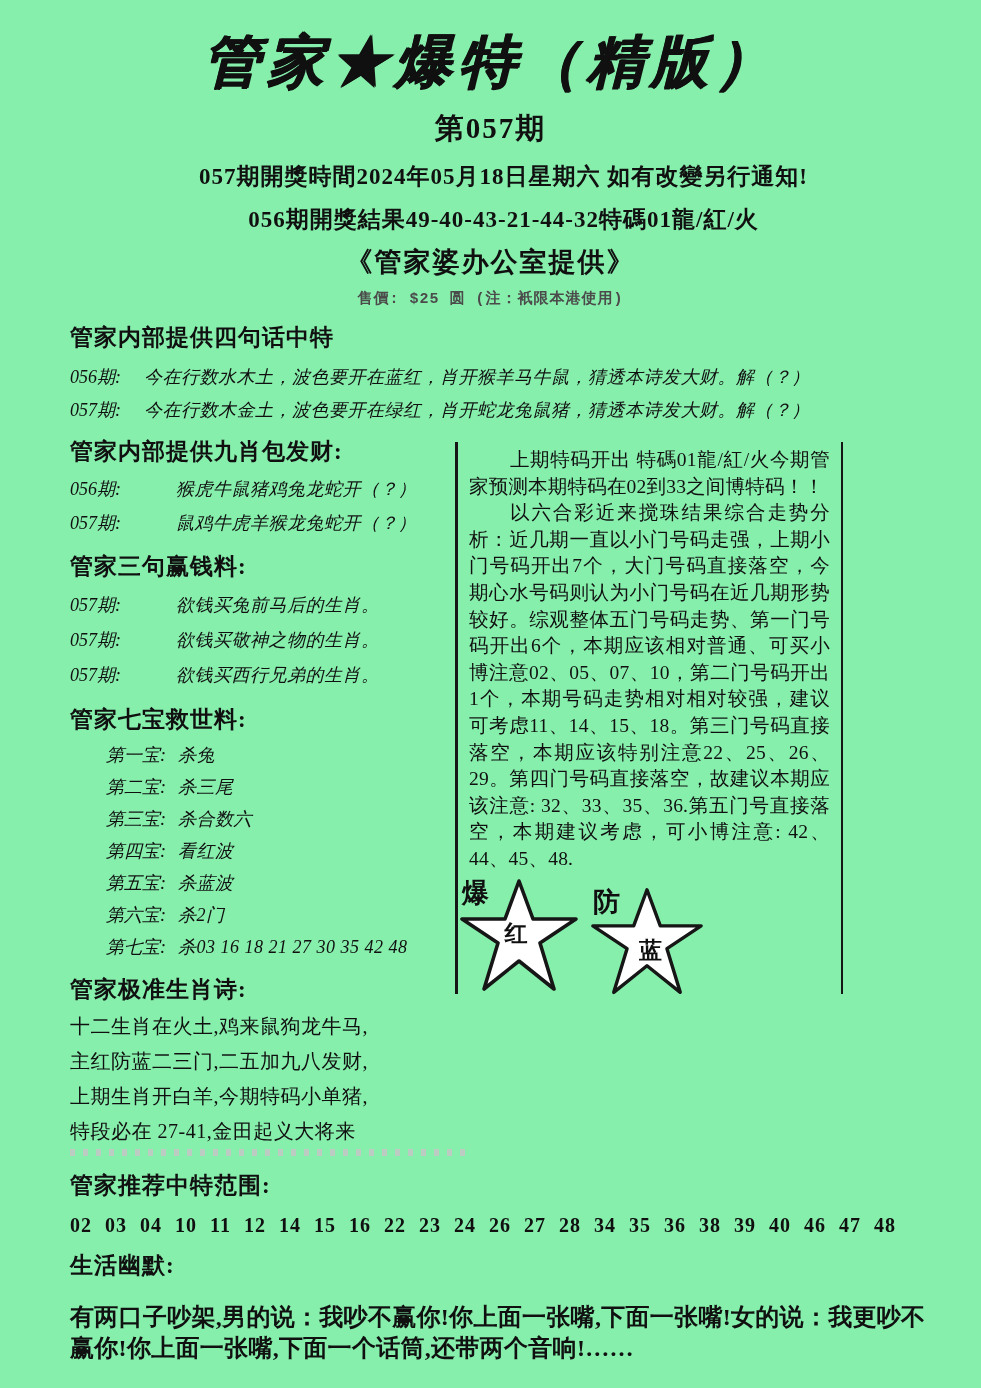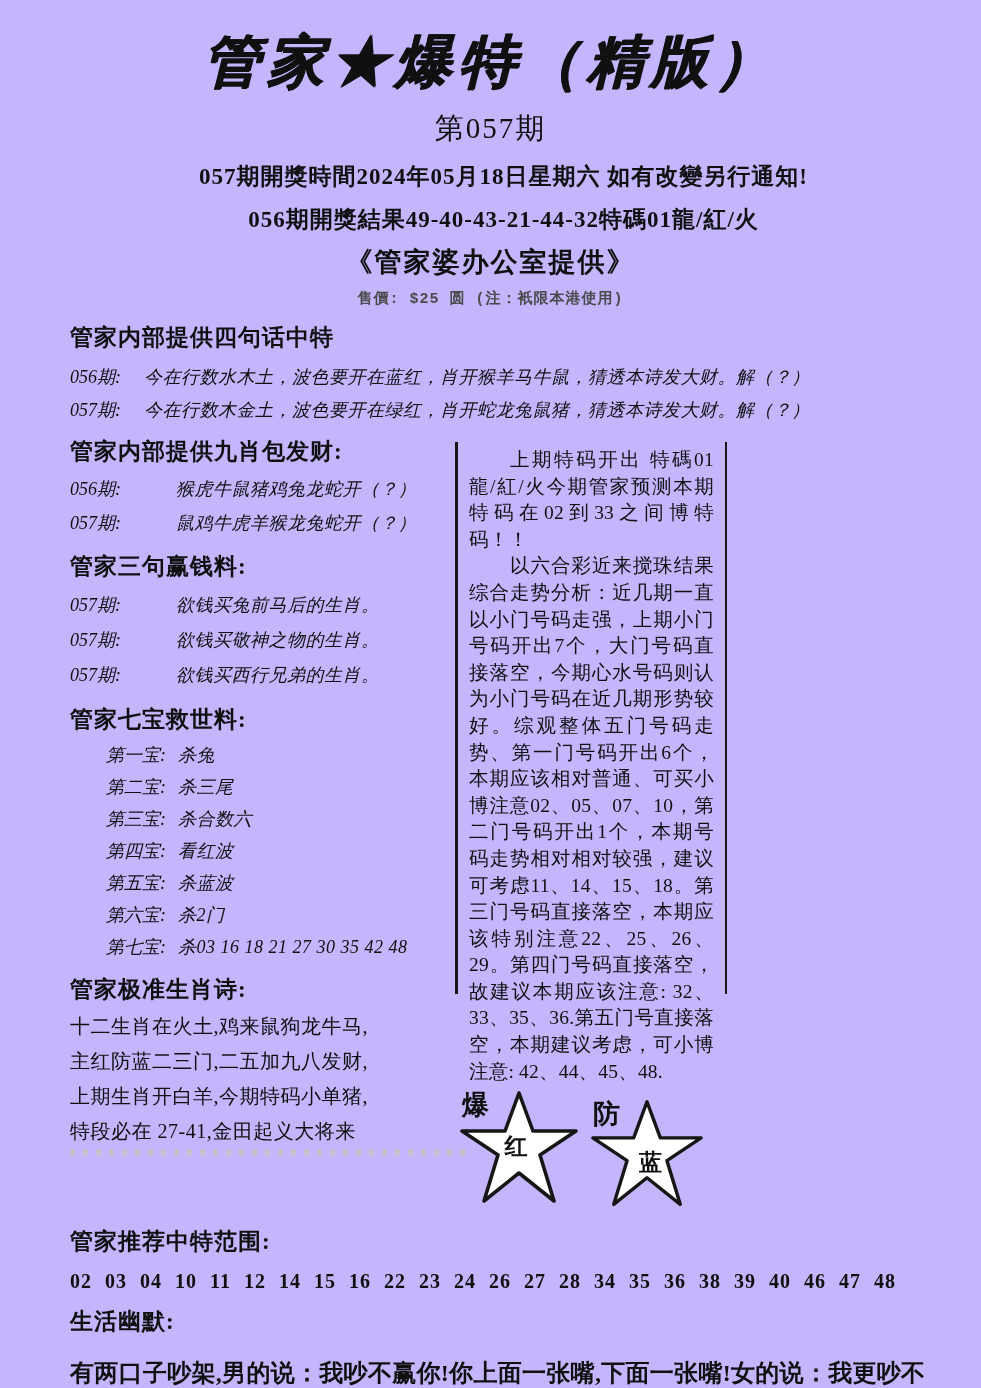--- a/index.html
+++ b/index.html
@@ -6,31 +6,31 @@
   html, body { background: #e8e8e8; }
   body {
     width: 981px; height: 1388px;
     font-family: "Liberation Serif", serif;
     color: #101010;
     margin: 0 auto;
   }
   .page {
     position: relative;
     width: 981px; height: 1388px;
-    background: #c4b5fd;
+    background: #86efac;
     overflow: hidden;
   }
   
   .hdr { text-align: center; padding-top: 24px; }
   .hdr-title {
     font-size: 57px; font-weight: bold; font-style: italic;
     letter-spacing: 7px; white-space: nowrap;
     text-shadow: 1.6px 0 #101010, 0 1px 0 #101010;
   }
-  .hdr-issue { font-size: 29px; font-weight: normal; margin-top: 8px; letter-spacing: 2px; }
+  .hdr-issue { font-size: 29px; font-weight: bold; margin-top: 8px; letter-spacing: 2px; }
   .hdr-line  { font-size: 23px; font-weight: bold; margin-top: 12px; letter-spacing: 1px; padding-left: 26px; }
   .hdr-provider { font-size: 27px; font-weight: bold; margin-top: 9px; letter-spacing: 2px; }
   .hdr-price { font-size: 15px; font-weight: bold; margin-top: 9px; color: #4b4b4b; letter-spacing: 1px; font-family: Liberation Mono, monospace; }
 
   
   .indent { margin-left: 70px; margin-right: 36px; }
   .sec-h { font-size: 23px; font-weight: bold; letter-spacing: 1px; }
   .row { display: flex; font-size: 18px; font-style: italic; }
   .row .lbl { flex: none; }
   .row .txt { letter-spacing: 0.5px; margin-left: 12px; }
@@ -56,21 +56,21 @@
   .sec-seven .lbl { width: 96px; }
   .sec-poem { margin-top: 15px; }
   .poem-line { font-size: 20px; margin-top: 8px; letter-spacing: 0.5px; font-weight: 500; }
   .smudge {
     height: 7px; width: 402px; margin-top: 4px;
     background: repeating-linear-gradient(90deg, #c6c6c6 0 5px, transparent 5px 13px);
     filter: blur(0.7px); opacity: 0.85;
   }
 
   
-  .right-col { width: 272px; flex: none; position: relative; margin-top: 8px; padding: 5px 13px 0 14px; }
+  .right-col { width: 388px; flex: none; position: relative; margin-top: 8px; padding: 5px 13px 0 14px; }
   .v-rule { position: absolute; top: 0; width: 2.5px; height: 552px; background: #161616; }
   .rule-left { left: 0; }
   .rule-right { right: 0; }
   .box-text { font-size: 19.5px; line-height: 26.6px; text-align: justify; letter-spacing: 0.2px; }
   .box-text p { text-indent: 2.1em; }
   .stars-row { display: flex; gap: 11px; margin-top: 2px; margin-left: -10px; }
   .star-wrap { position: relative; width: 120px; height: 122px; flex: none; }
   .star-wrap.small { width: 114px; height: 116px; margin-top: 9px; }
   .star-wrap svg { width: 100%; height: 100%; display: block; }
   .star-label { position: absolute; top: 0; left: 3px; font-size: 27px; font-weight: bold; }

